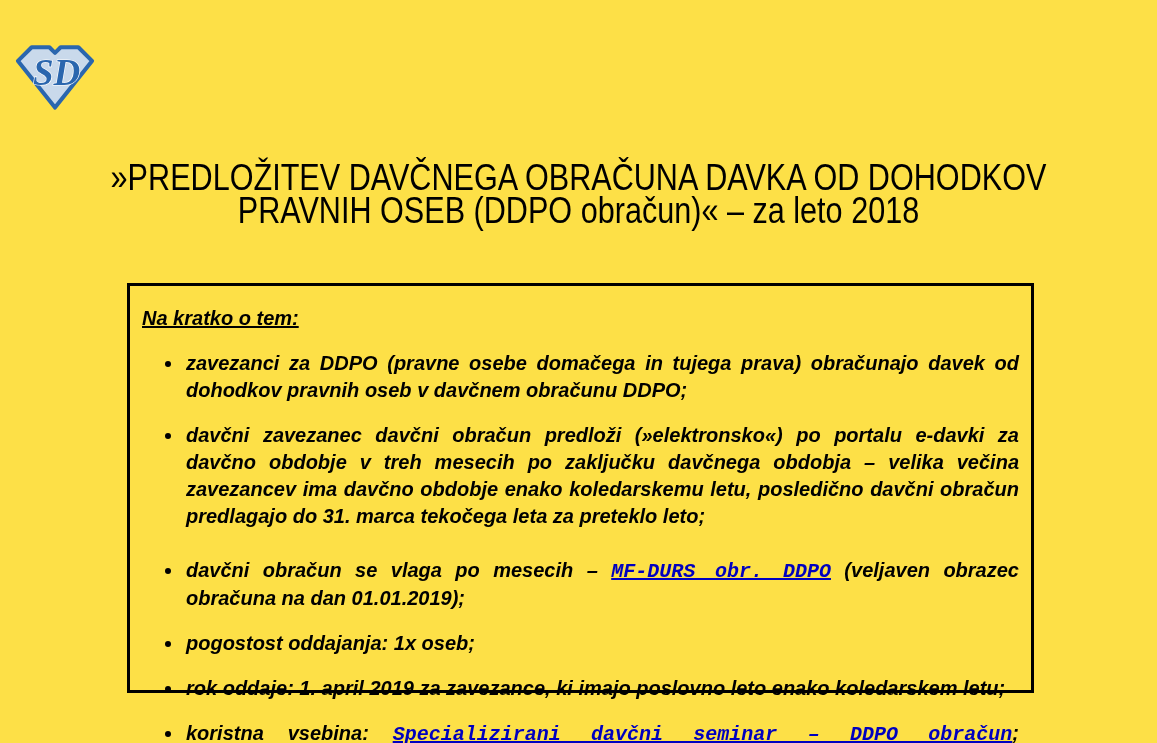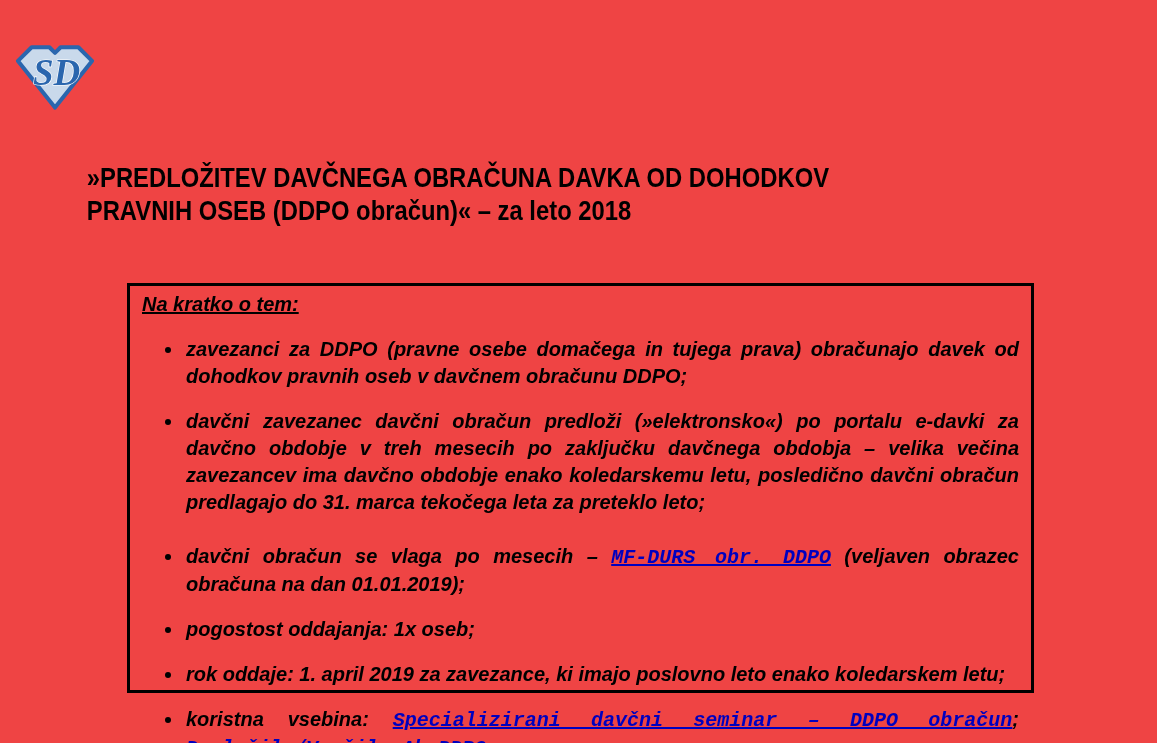--- a/index.html
+++ b/index.html
@@ -6,56 +6,57 @@
   html, body {
     width: 1157px; height: 743px;
     background: #ffffff;
     font-family: "Liberation Sans", sans-serif;
     overflow: hidden;
     position: relative;
   }
   .page {
     position: relative;
     width: 1157px; height: 743px;
-    background: #ef4444;
+    background: #fde047;
   }
 
   
   .logo {
     position: absolute;
     left: 14px; top: 44px;
     width: 82px; height: 66px;
   }
   .logo svg { width: 100%; height: 100%; display: block; }
 
   
   .doc-title {
     position: absolute;
     top: 161px; left: 0; right: 0;
-    font-weight: bold;
+    text-align: center;
+    font-weight: normal;
     font-style: normal;
     color: #000000;
-    font-size: 28px;
+    font-size: 36px;
     line-height: 33px;
   }
   .doc-title .title-line {
     display: block;
     white-space: nowrap;
     transform: scaleX(0.85);
     transform-origin: 50% 50%;
   }
 
   
   .info-box {
     position: absolute;
     left: 127px; top: 283px;
     width: 907px;
     height: 410px;
     border: 3px solid #000000;
-    padding: 5px 12px 6px 12px;
+    padding: 19px 12px 6px 12px;
     color: #000000;
     font-weight: bold;
     font-style: italic;
     font-size: 20px;
     line-height: 27px;
   }
   .box-heading {
     text-decoration: underline;
     margin-bottom: 1px;
   }

